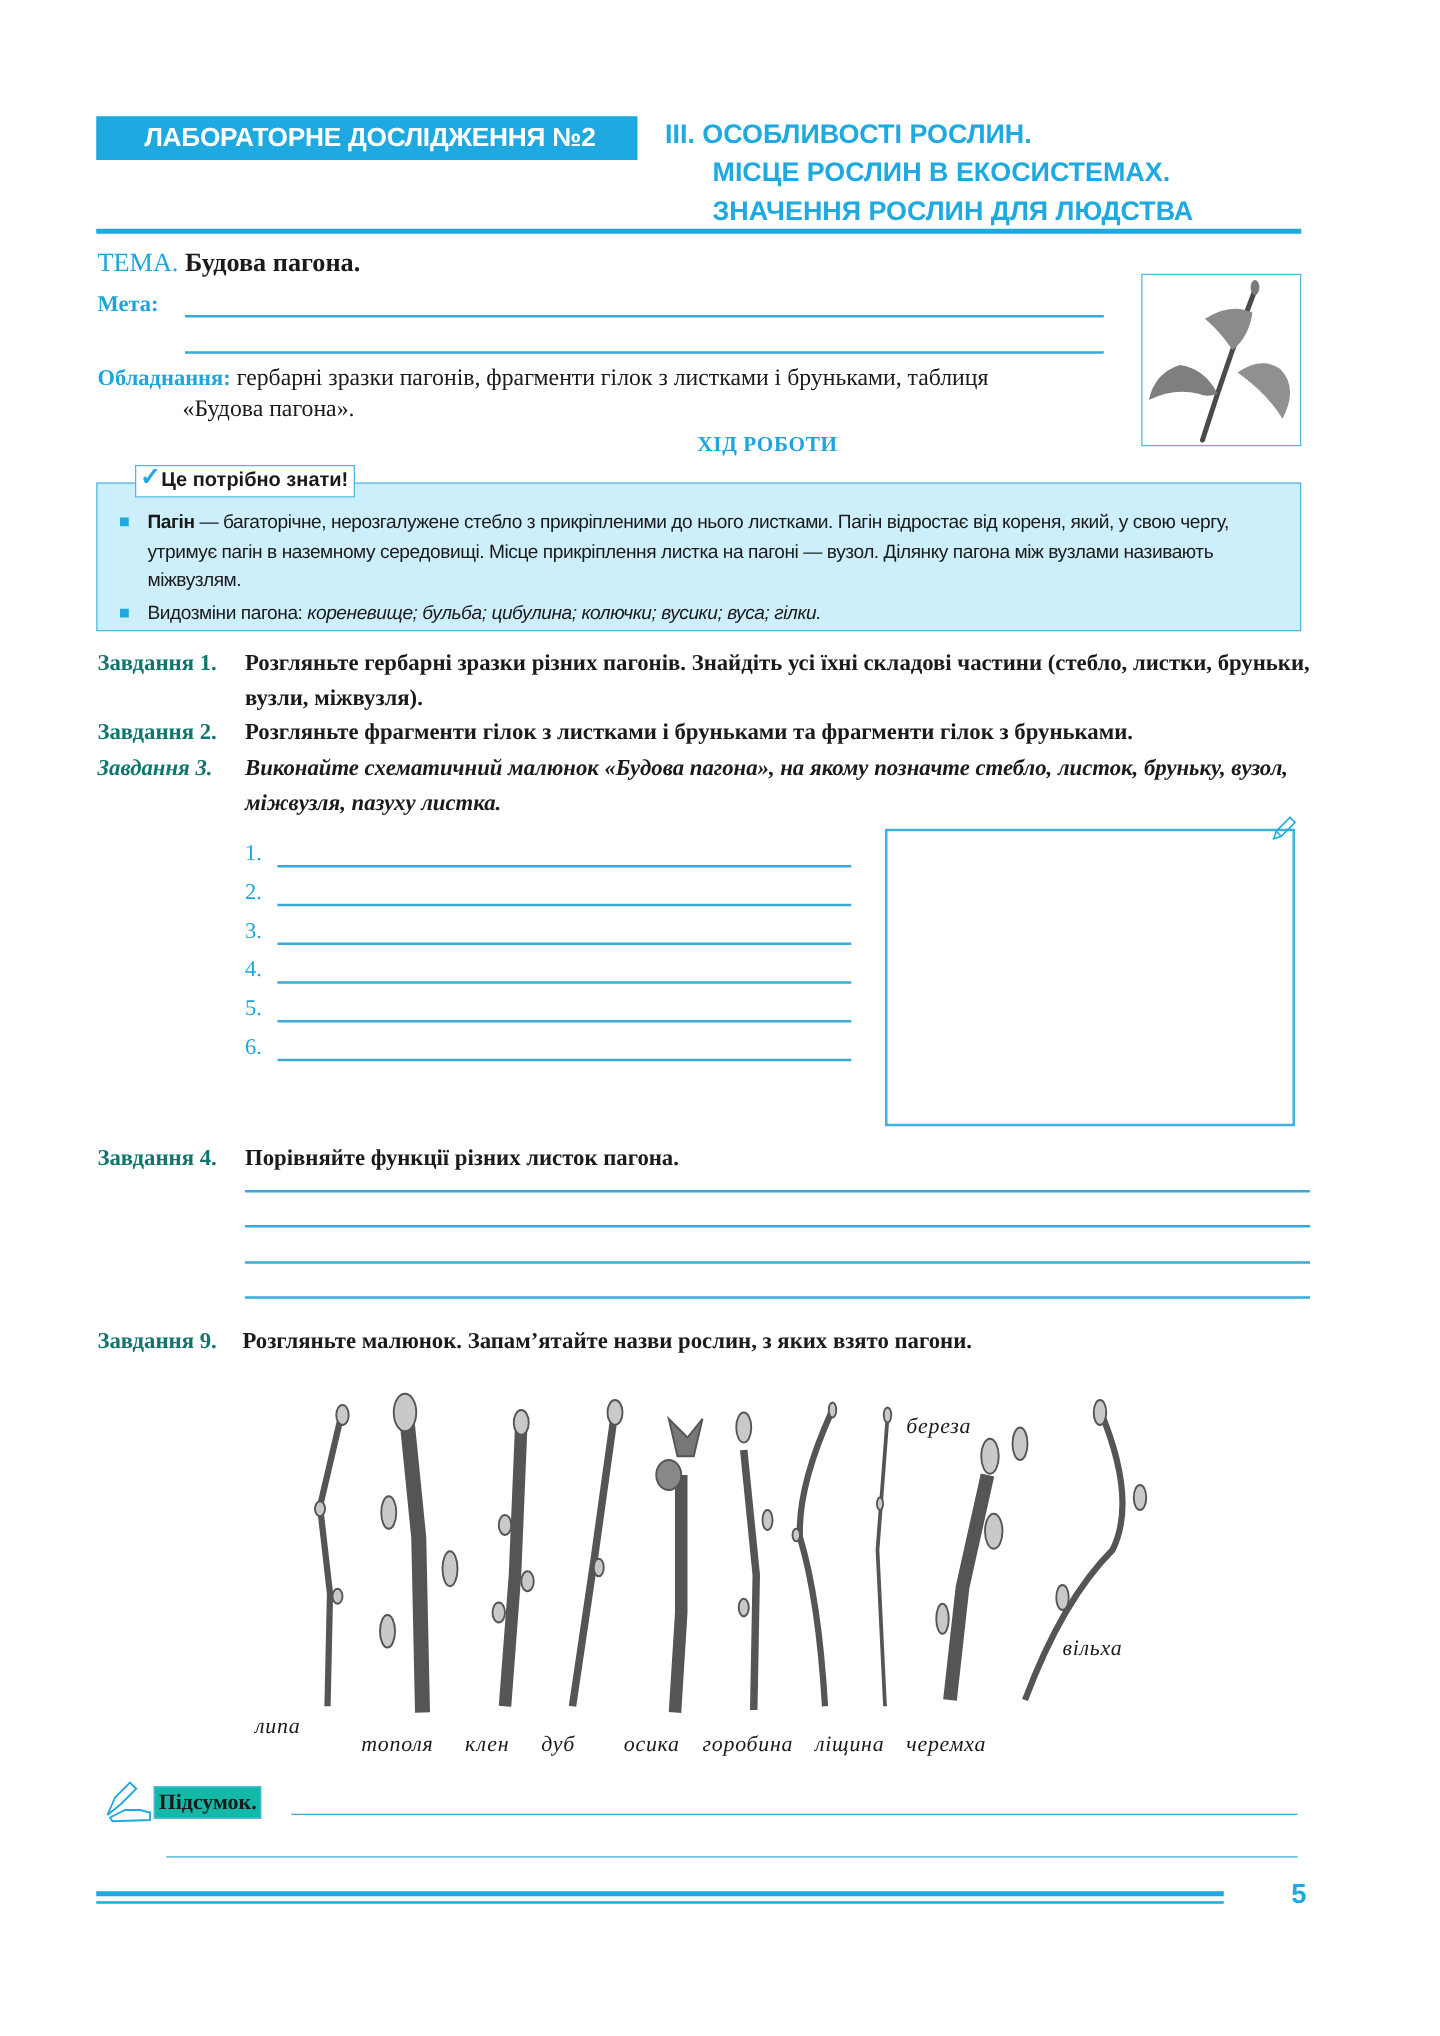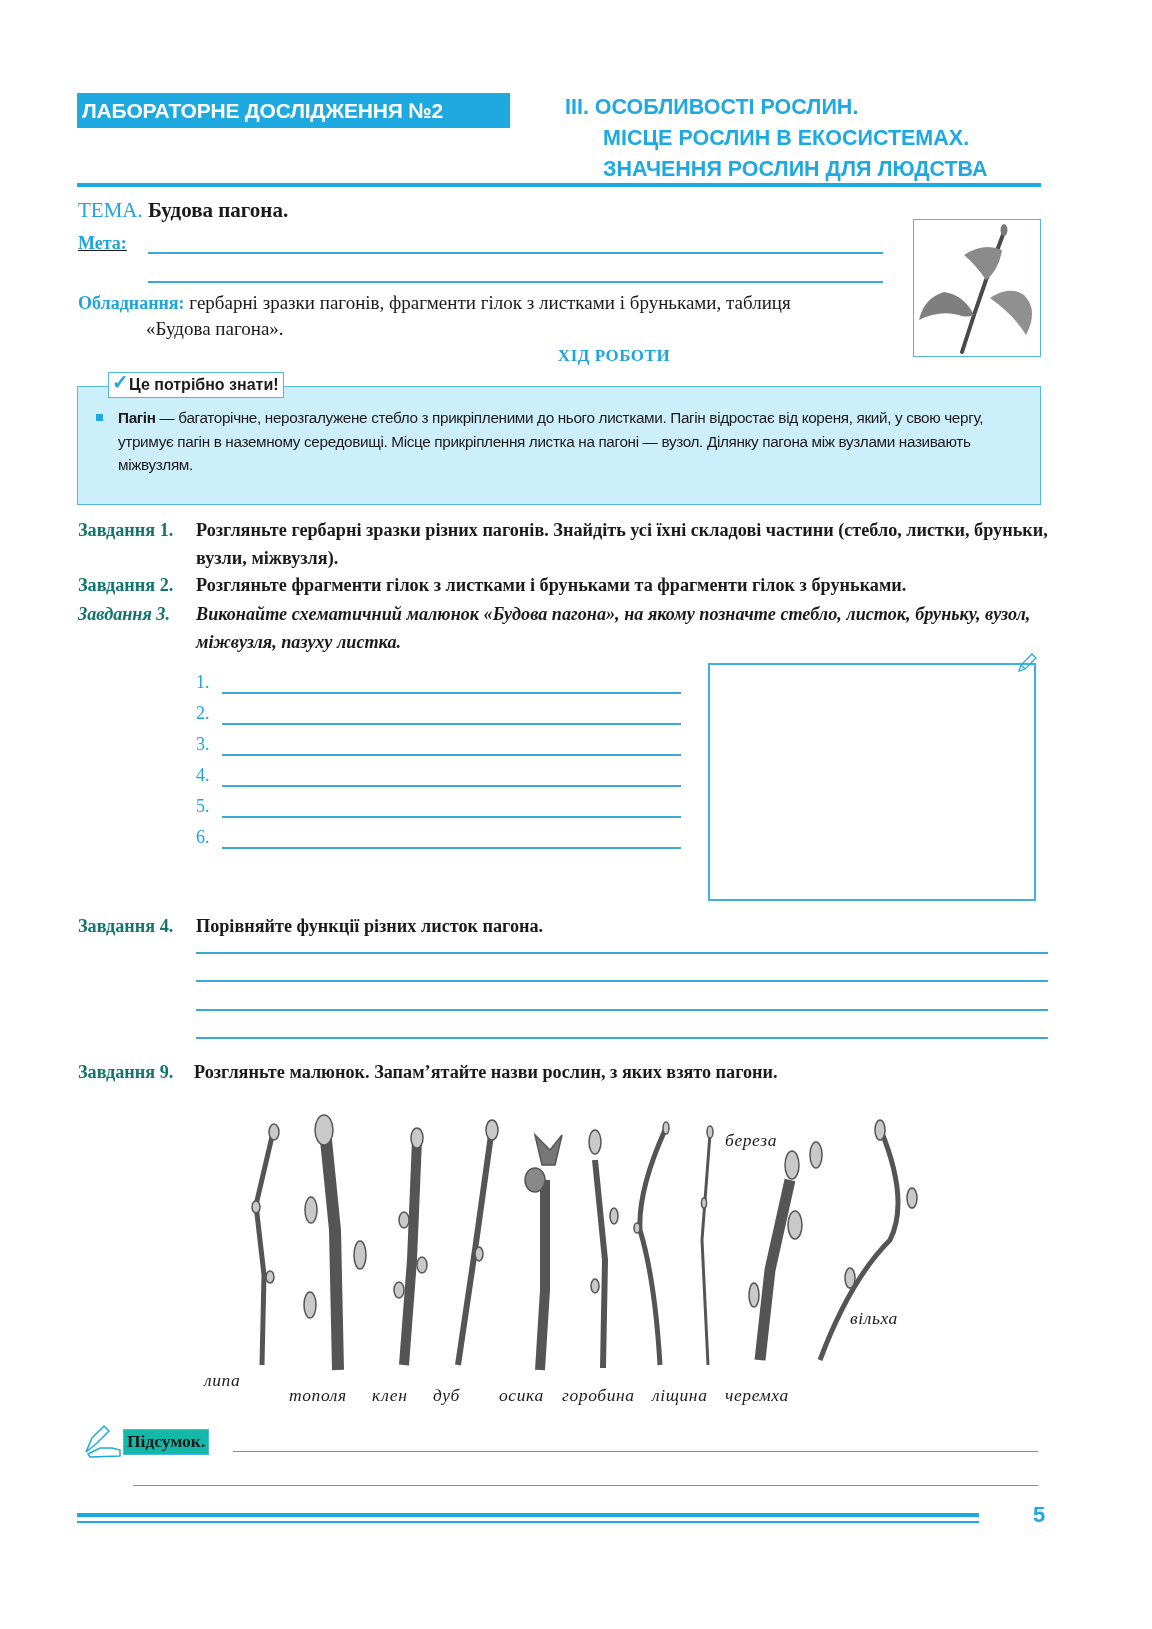--- a/index.html
+++ b/index.html
@@ -1,26 +1,26 @@
 <!DOCTYPE html>
 <html><head>
 <meta charset="utf-8">
 <style>
   html, body { margin: 0; padding: 0; background: #ffffff; }
   body { width: 1152px; height: 1629px; position: relative; overflow: hidden; font-family: "Liberation Serif", serif; color: #1a1a1a; }
   .abs { position: absolute; }
-  .lab-badge { left: 77px; top: 93px; height: 35px; width: 433px; background: #1ea9e1; color: #fff; font-family: "Liberation Sans", sans-serif; font-weight: bold; font-size: 21px; line-height: 35px; padding-left: 5px; box-sizing: border-box; white-space: nowrap; letter-spacing: -0.2px; }
+  .lab-badge { left: 77px; top: 93px; height: 35px; width: 433px; background: #1ea9e1; color: #fff; font-family: "Liberation Sans", sans-serif; font-weight: bold; font-size: 21px; line-height: 35px; padding-left: 5px; box-sizing: border-box; white-space: nowrap; letter-spacing: -0.2px; text-align: center; }
   .section-title { left: 532px; top: 92px; font-family: "Liberation Sans", sans-serif; font-weight: bold; font-size: 21.5px; line-height: 31px; color: #1ea9e1; white-space: nowrap; }
-  .section-title .l { display: block; margin-left: 33px; }
+  .section-title .l { display: block; }
   .section-title .ind { padding-left: 38px; }
   .header-rule { left: 77px; top: 183px; width: 964px; height: 4px; background: #1ea9e1; }
   .topic { left: 78px; top: 198px; font-size: 21px; font-weight: bold; white-space: nowrap; }
   .topic .k { color: #1ea5dc; font-weight: normal; }
   .label { font-weight: bold; color: #1ea5dc; font-size: 18px; }
-  .meta { left: 78px; top: 233px; text-decoration: underline; }
+  .meta { left: 78px; top: 233px; }
   .line { position: absolute; height: 1.5px; background: #3aa9d6; }
   .equip { left: 78px; top: 290px; width: 820px; font-size: 19px; line-height: 25px; }
   .equip .cont { padding-left: 68px; display: block; }
   .photo-box { left: 913px; top: 219px; width: 128px; height: 138px; border: 1.5px solid #4fb8e0; box-sizing: border-box; background: #fff; }
   .workflow { left: 0; width: 1152px; top: 346px; text-align: center; font-weight: bold; font-size: 17px; color: #1ea5dc; letter-spacing: 0.5px; }
   .workflow span { position: relative; left: 38px; }
   .info-box { left: 77px; top: 386px; width: 964px; height: 119px; background: #cdeefb; border: 1.5px solid #4fb8e0; box-sizing: border-box; }
   .info-tab { left: 108px; top: 372px; height: 26px; background: #fff; border: 1.5px solid #4fb8e0; box-sizing: border-box; padding: 0 4px 0 20px; font-family: "Liberation Sans", sans-serif; font-weight: bold; font-size: 16px; line-height: 23px; white-space: nowrap; }
   .check { position: absolute; left: 3px; top: -2px; color: #1ea9e1; font-size: 20px; font-weight: bold; }
   .info-text { left: 118px; top: 406px; width: 920px; font-family: "Liberation Sans", sans-serif; font-size: 15.3px; line-height: 23.5px; letter-spacing: -0.35px; }
@@ -87,20 +87,24 @@
 <div class="abs info-box"></div>
 <div class="abs info-tab">
   <span class="check">✓</span>
   <span>Це потрібно знати!</span>
 </div>
 <div class="abs info-text">
   <div class="item">
     <span class="bullet"></span>
     <b>Пагін</b><span> — багаторічне, нерозгалужене стебло з прикріпленими до нього листками. Пагін відростає від кореня, який, у свою чергу, утримує пагін в наземному середовищі. Місце прикріплення листка на пагоні — вузол. Ділянку пагона між вузлами називають міжвузлям.</span>
   </div>
+  <div class="item" style="margin-top:2px;">
+    <span class="bullet"></span>
+    <span>Видозміни пагона: </span><i>кореневище; бульба; цибулина; колючки; вусики; вуса; гілки.</i>
+  </div>
 </div>
 
 <div class="abs task" style="top:516px;">
   <span class="tl">Завдання 1.</span>
   <span class="tt">Розгляньте гербарні зразки різних пагонів. Знайдіть усі їхні складові частини (стебло, листки, бруньки, вузли, міжвузля).</span>
 </div>
 <div class="abs task" style="top:571px;">
   <span class="tl">Завдання 2.</span>
   <span class="tt">Розгляньте фрагменти гілок з листками і бруньками та фрагменти гілок з бруньками.</span>
 </div>

